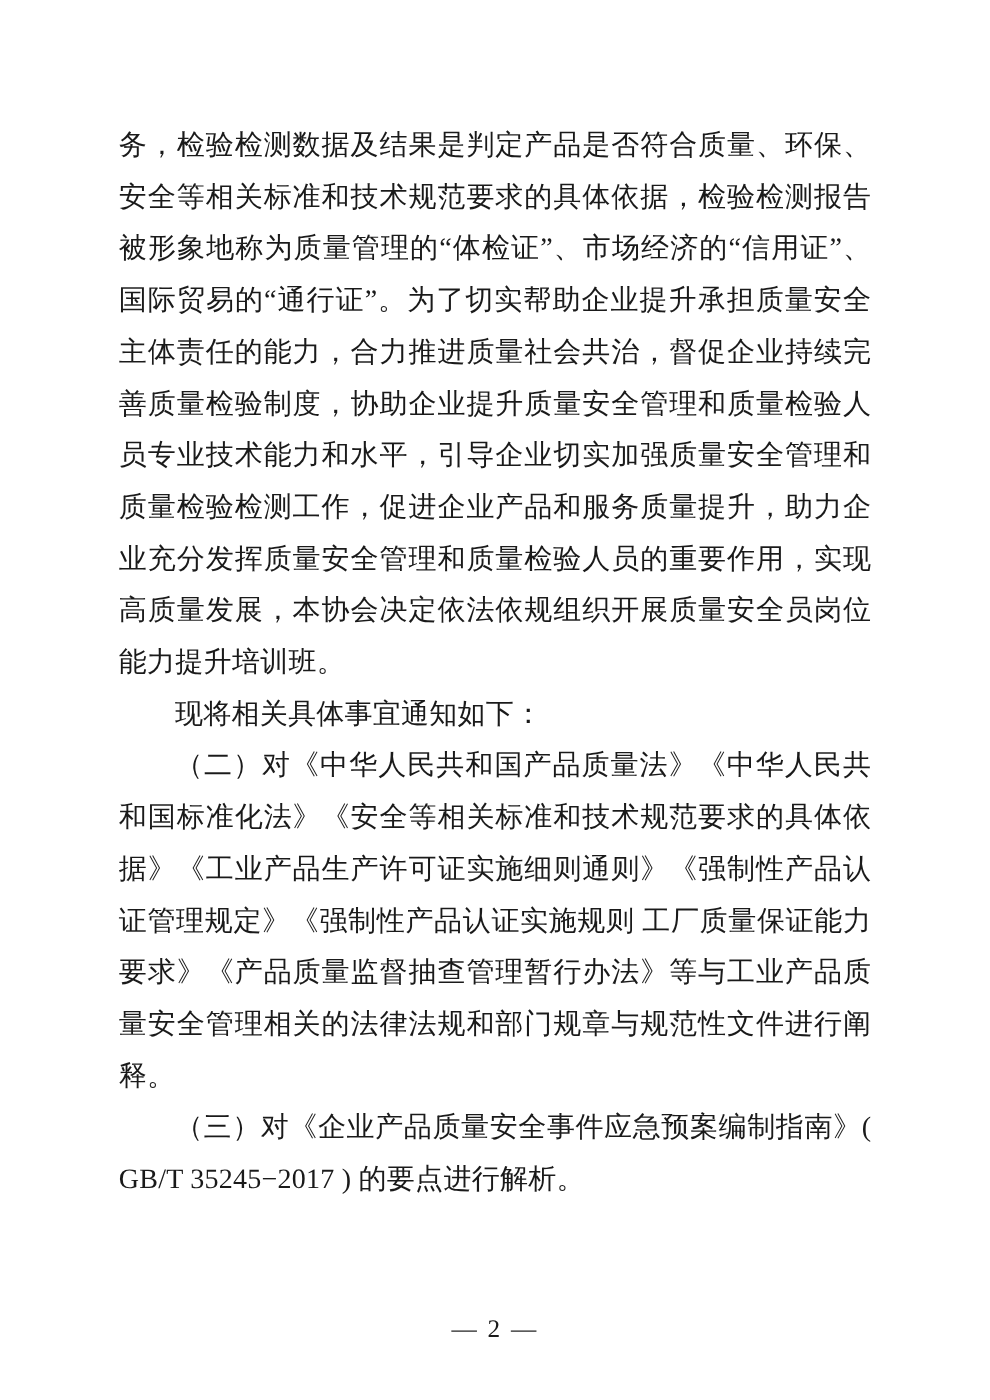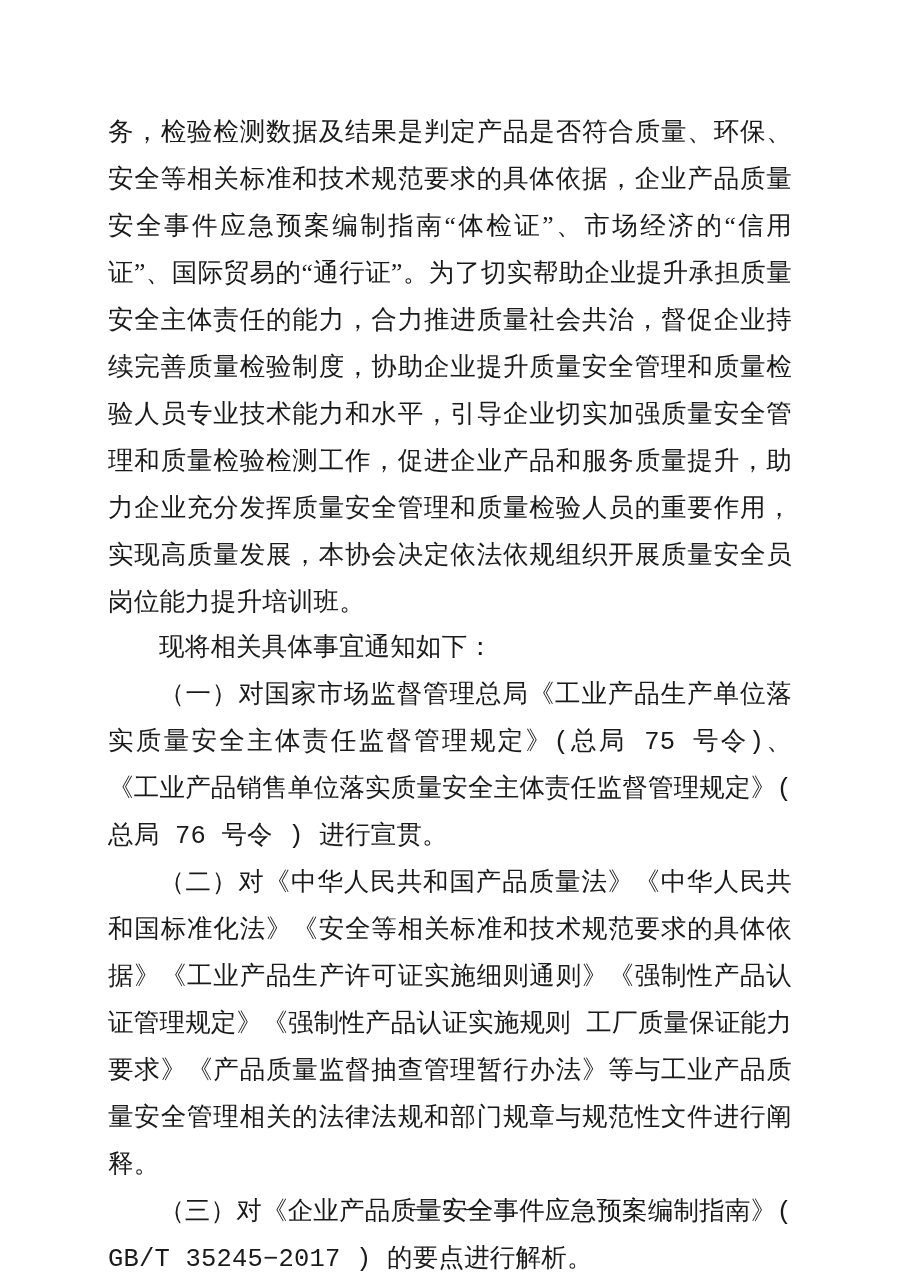--- a/index.html
+++ b/index.html
@@ -27,21 +27,20 @@
     text-align: justify;
     text-justify: inter-ideograph;
     letter-spacing: 0.2px;
   }
   .para {
     margin: 0;
     text-indent: 0;
   }
   .para.indent {
     text-indent: 51px;
-    font-family: Liberation Mono, monospace;
   }
   .para.heading {
     text-indent: 51px;
     font-weight: bold;
   }
   .footer {
     position: absolute;
     left: 0;
     right: 0;
     bottom: 52px;
@@ -49,21 +48,20 @@
     font-size: 23px;
     letter-spacing: 2px;
     color: #1a1a1a;
   }
 </style>
 </head>
 <body>
 
 <div class="page">
   <div class="doc-body">
-    <p class="para">务，检验检测数据及结果是判定产品是否符合质量、环保、安全等相关标准和技术规范要求的具体依据，企业产品质量安全事件应急预案编制指南“体检证”、市场经济的“信用证”、国际贸易的“通行证”。为了切实帮助企业提升承担质量安全主体责任的能力，合力推进质量社会共治，督促企业持续完善质量检验制度，协助企业提升质量安全管理和质量检验人员专业技术能力和水平，引导企业切实加强质量安全管理和质量检验检测工作，促进企业产品和服务质量提升，助力企业充分发挥质量安全管理和质量检验人员的重要作用，实现高质量发展，本协会决定依法依规组织开展质量安全员岗位能力提升培训班。</p>
+    <p class="para">务，检验检测数据及结果是判定产品是否符合质量、环保、安全等相关标准和技术规范要求的具体依据，检验检测报告被形象地称为质量管理的“体检证”、市场经济的“信用证”、国际贸易的“通行证”。为了切实帮助企业提升承担质量安全主体责任的能力，合力推进质量社会共治，督促企业持续完善质量检验制度，协助企业提升质量安全管理和质量检验人员专业技术能力和水平，引导企业切实加强质量安全管理和质量检验检测工作，促进企业产品和服务质量提升，助力企业充分发挥质量安全管理和质量检验人员的重要作用，实现高质量发展，本协会决定依法依规组织开展质量安全员岗位能力提升培训班。</p>
     <p class="para indent">现将相关具体事宜通知如下：</p>
-    <p class="para indent">（一）对国家市场监督管理总局《工业产品生产单位落实质量安全主体责任监督管理规定》(总局 75 号令)、《工业产品销售单位落实质量安全主体责任监督管理规定》( 总局 76 号令 ) 进行宣贯。</p>
     <p class="para indent">（二）对《中华人民共和国产品质量法》《中华人民共和国标准化法》《安全等相关标准和技术规范要求的具体依据》《工业产品生产许可证实施细则通则》《强制性产品认证管理规定》《强制性产品认证实施规则 工厂质量保证能力要求》《产品质量监督抽查管理暂行办法》等与工业产品质量安全管理相关的法律法规和部门规章与规范性文件进行阐释。</p>
     <p class="para indent">（三）对《企业产品质量安全事件应急预案编制指南》( GB/T 35245−2017 ) 的要点进行解析。</p>
 
   </div>
   <div class="footer">— 2 —</div>
 </div>
 
 </body></html>

